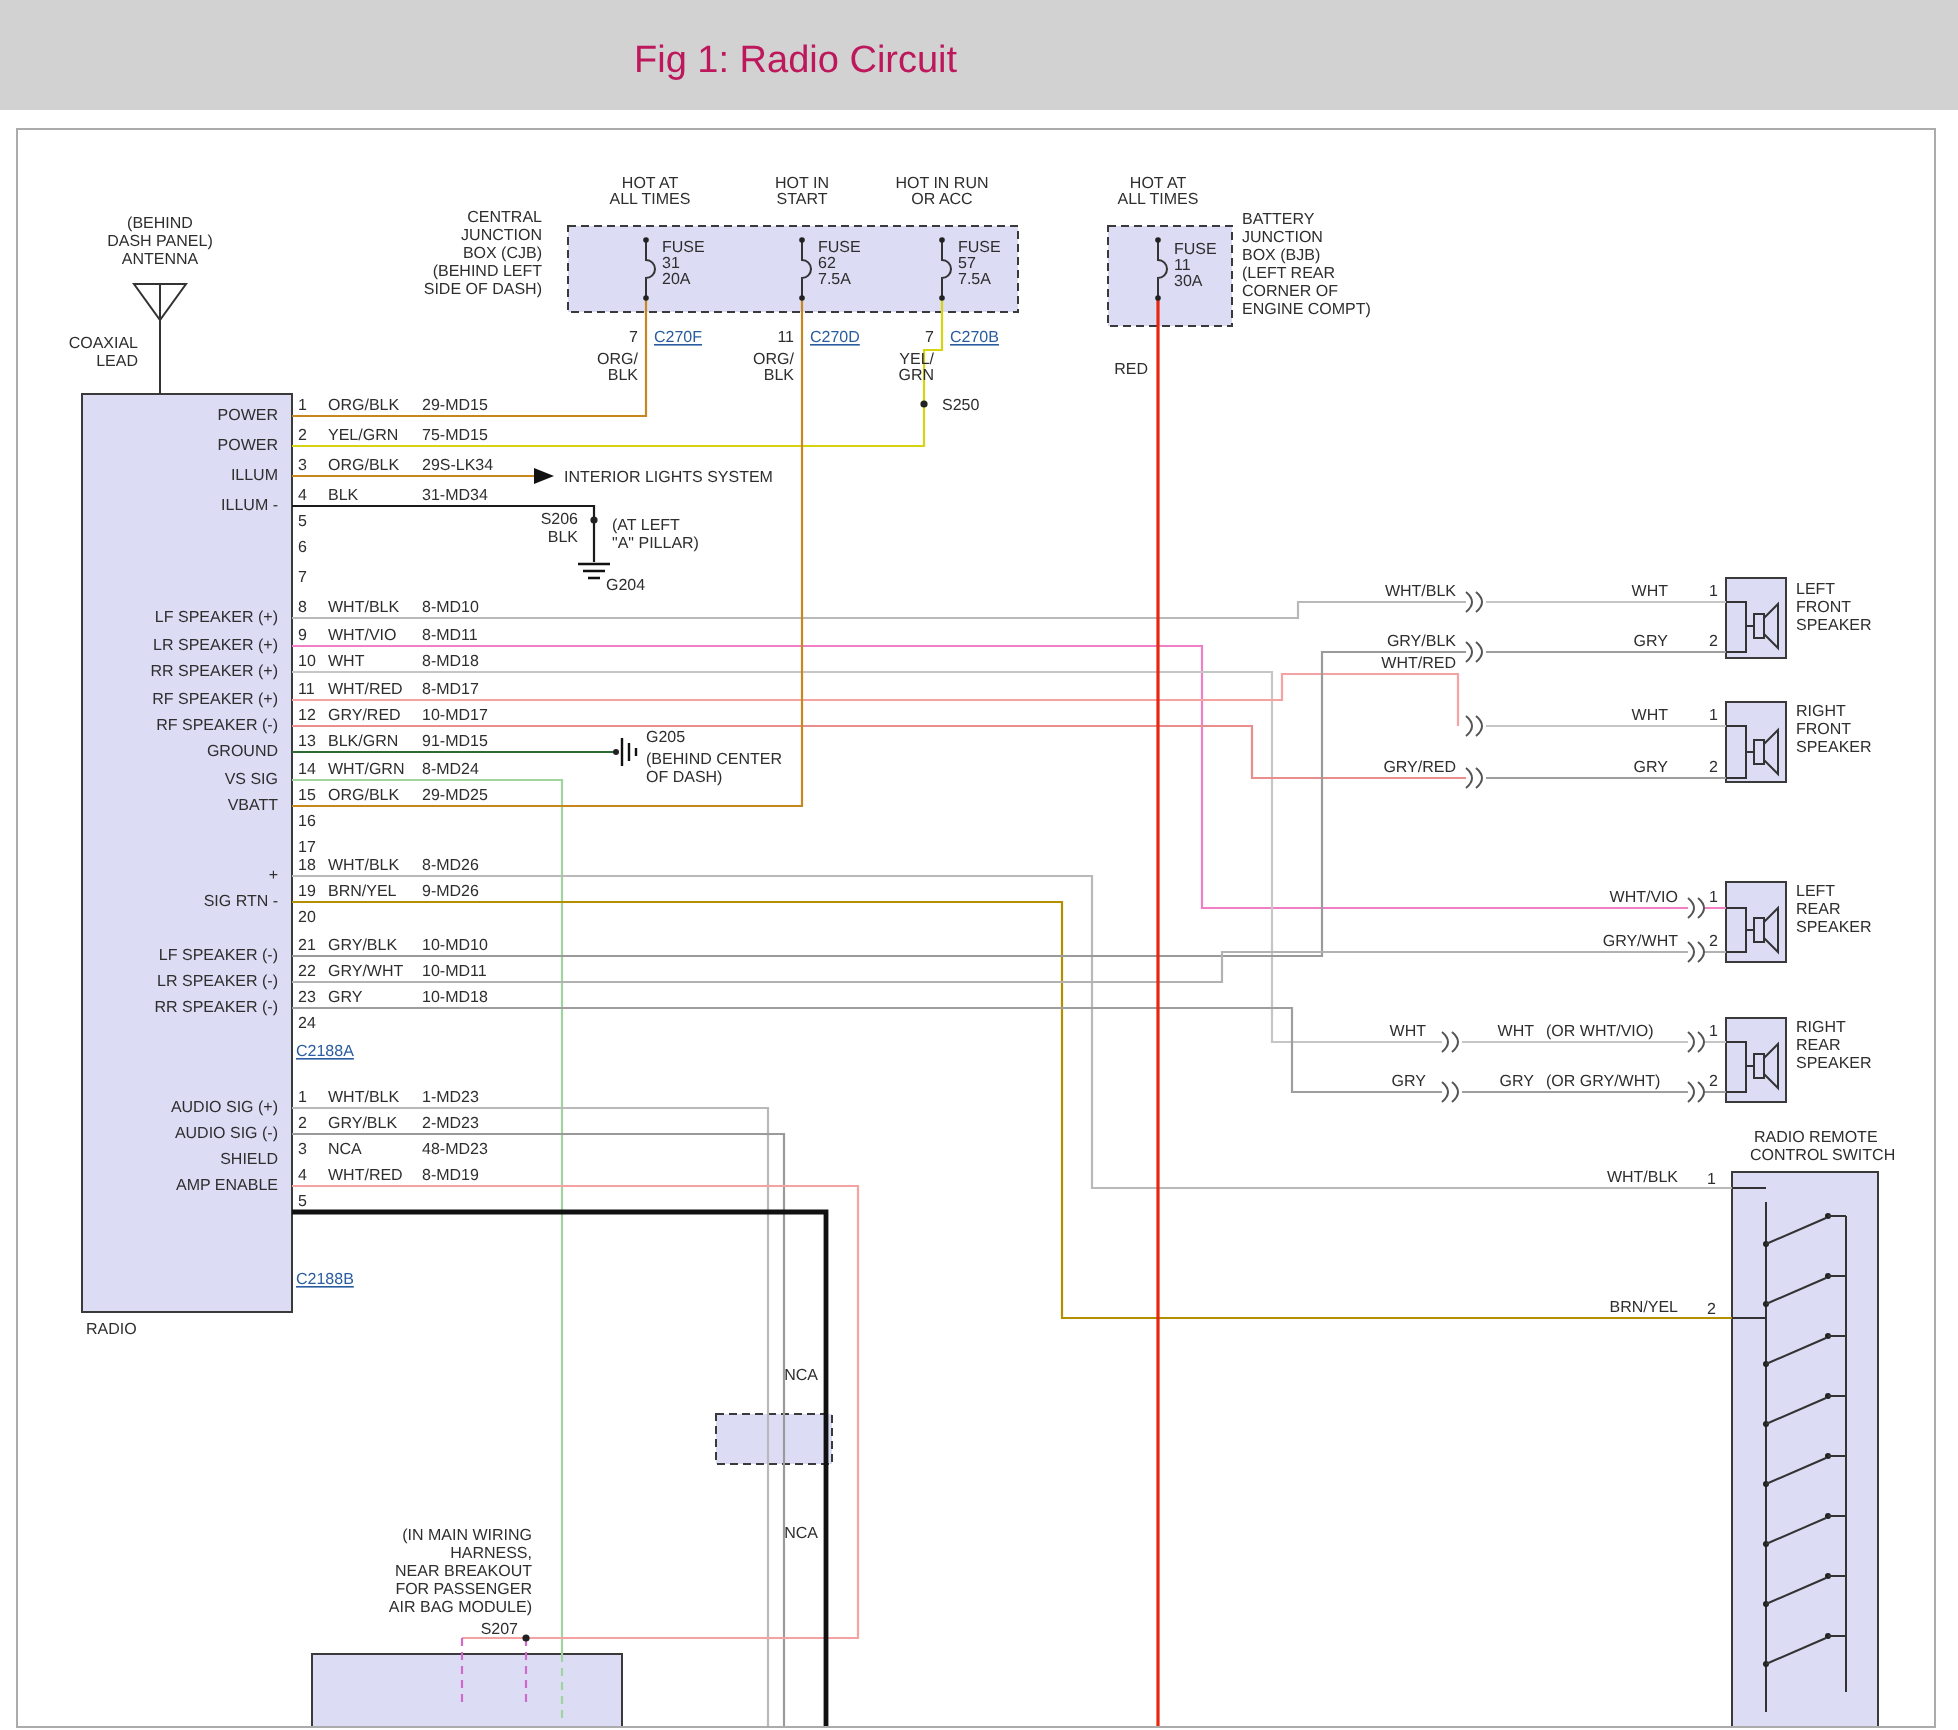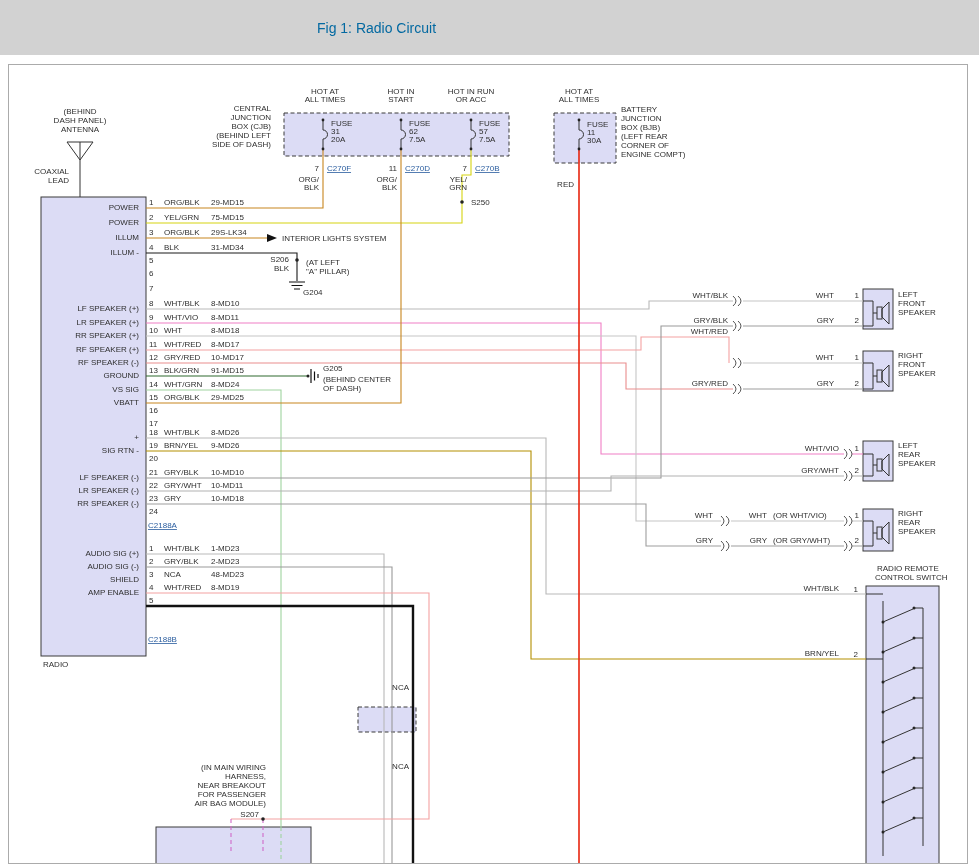--- a/index.html
+++ b/index.html
@@ -1,19 +1,19 @@
 <!DOCTYPE html>
 <html><head>
 <meta charset="utf-8">
 <style>
   *{box-sizing:border-box}
   html,body{margin:0;padding:0}
   body{width:979px;height:865px;position:relative;background:#fff;font-family:"Liberation Sans",sans-serif;overflow:hidden}
   .titlebar{position:absolute;left:0;top:0;width:979px;height:55px;background:#d2d2d2}
-  .title{position:absolute;left:317px;top:20px;font-size:14px;color:#0369a1}
+  .title{position:absolute;left:317px;top:20px;font-size:19px;color:#be185d}
   .canvas{position:absolute;left:8px;top:64px;width:960px;height:800px;border:1px solid #ababab;background:#fff;overflow:hidden}
   svg{display:block}
   svg text{font-size:8px;fill:#2e2e2e}
   .link{fill:#2a5d9f;text-decoration:underline}
   .wire{fill:none;stroke-width:1.1}
   .thick{fill:none;stroke:#111;stroke-width:2.4}
   .sym{fill:none;stroke:#333;stroke-width:1}
   .conn{fill:none;stroke:#555;stroke-width:1}
   .dot{fill:#222;stroke:none}
   .boxsolid{stroke:#3a3a3a;stroke-width:1}

